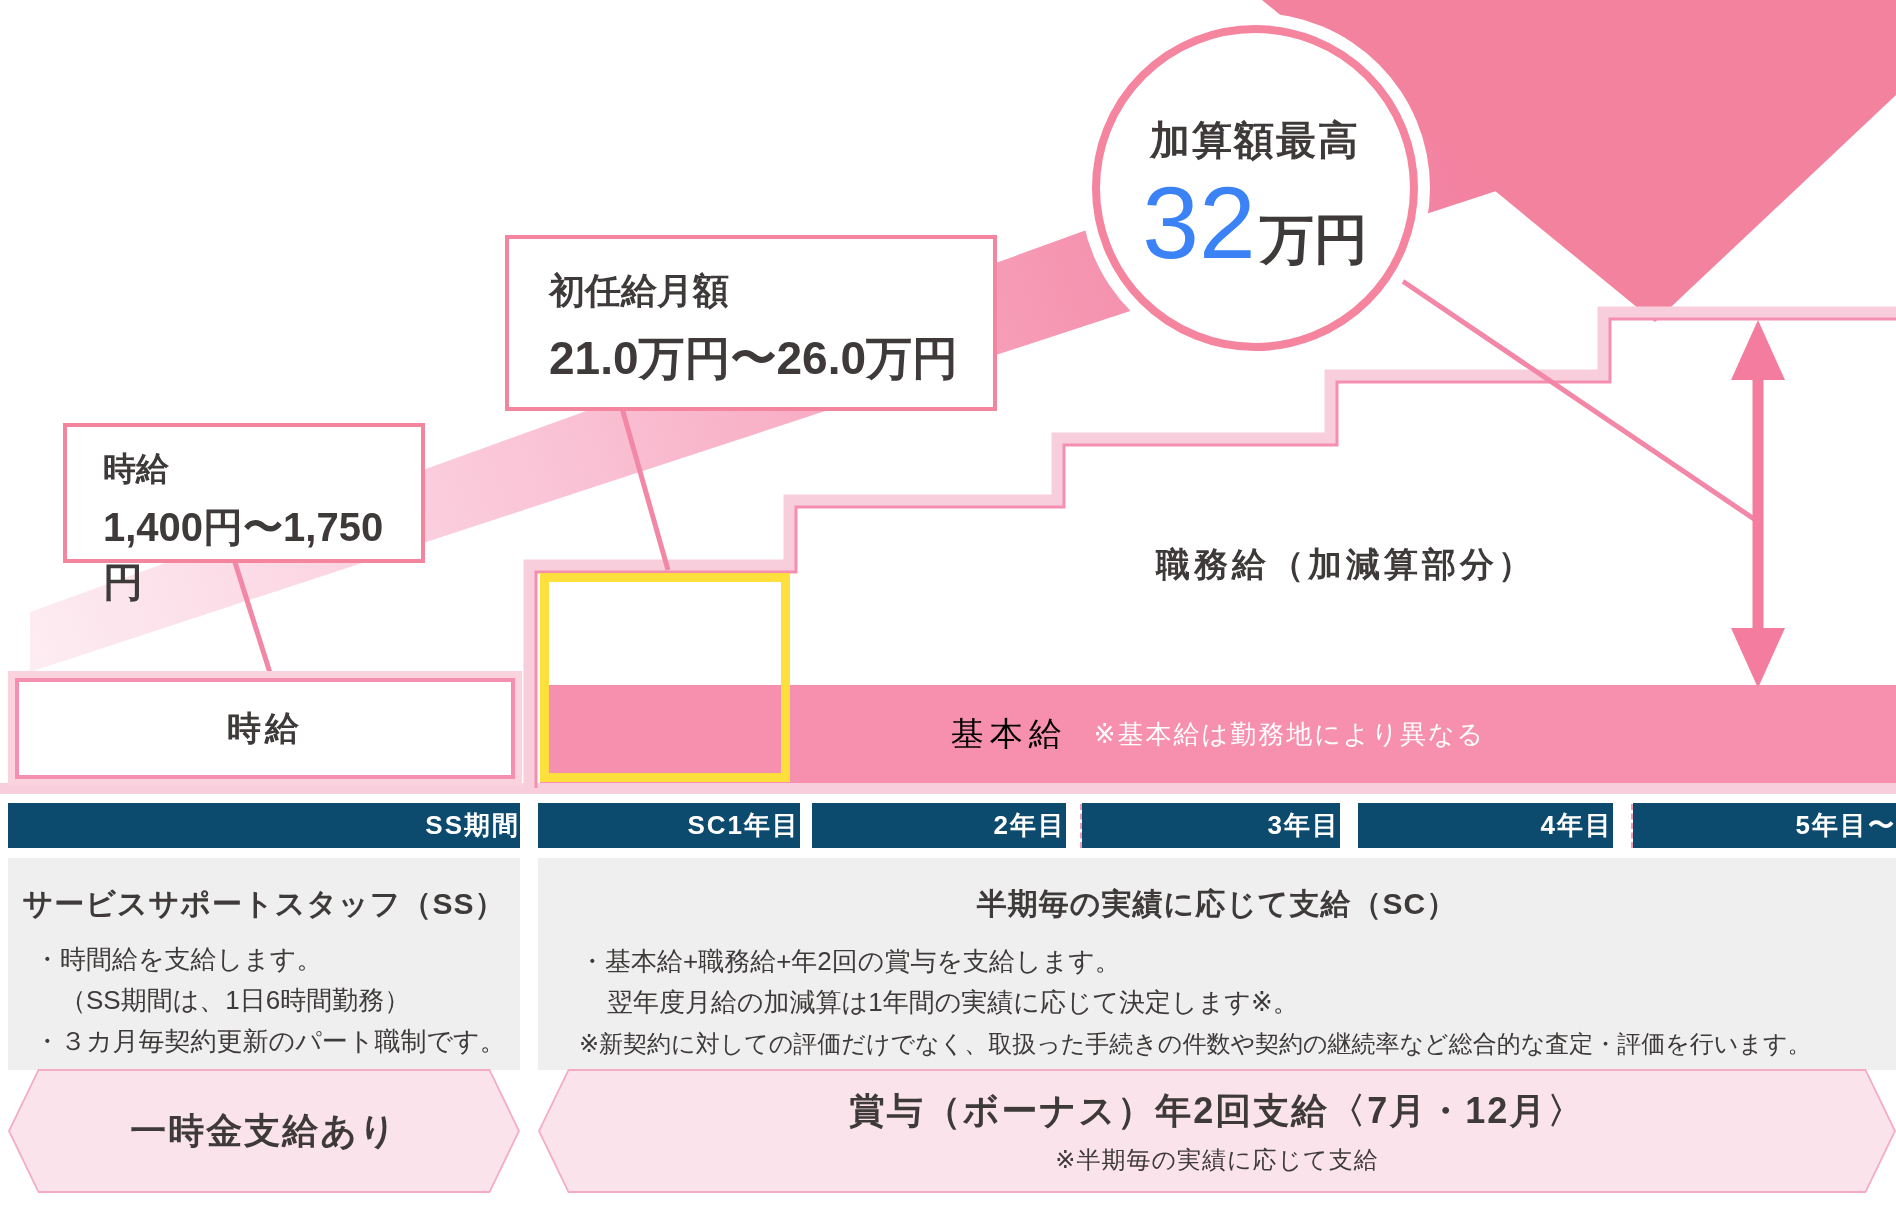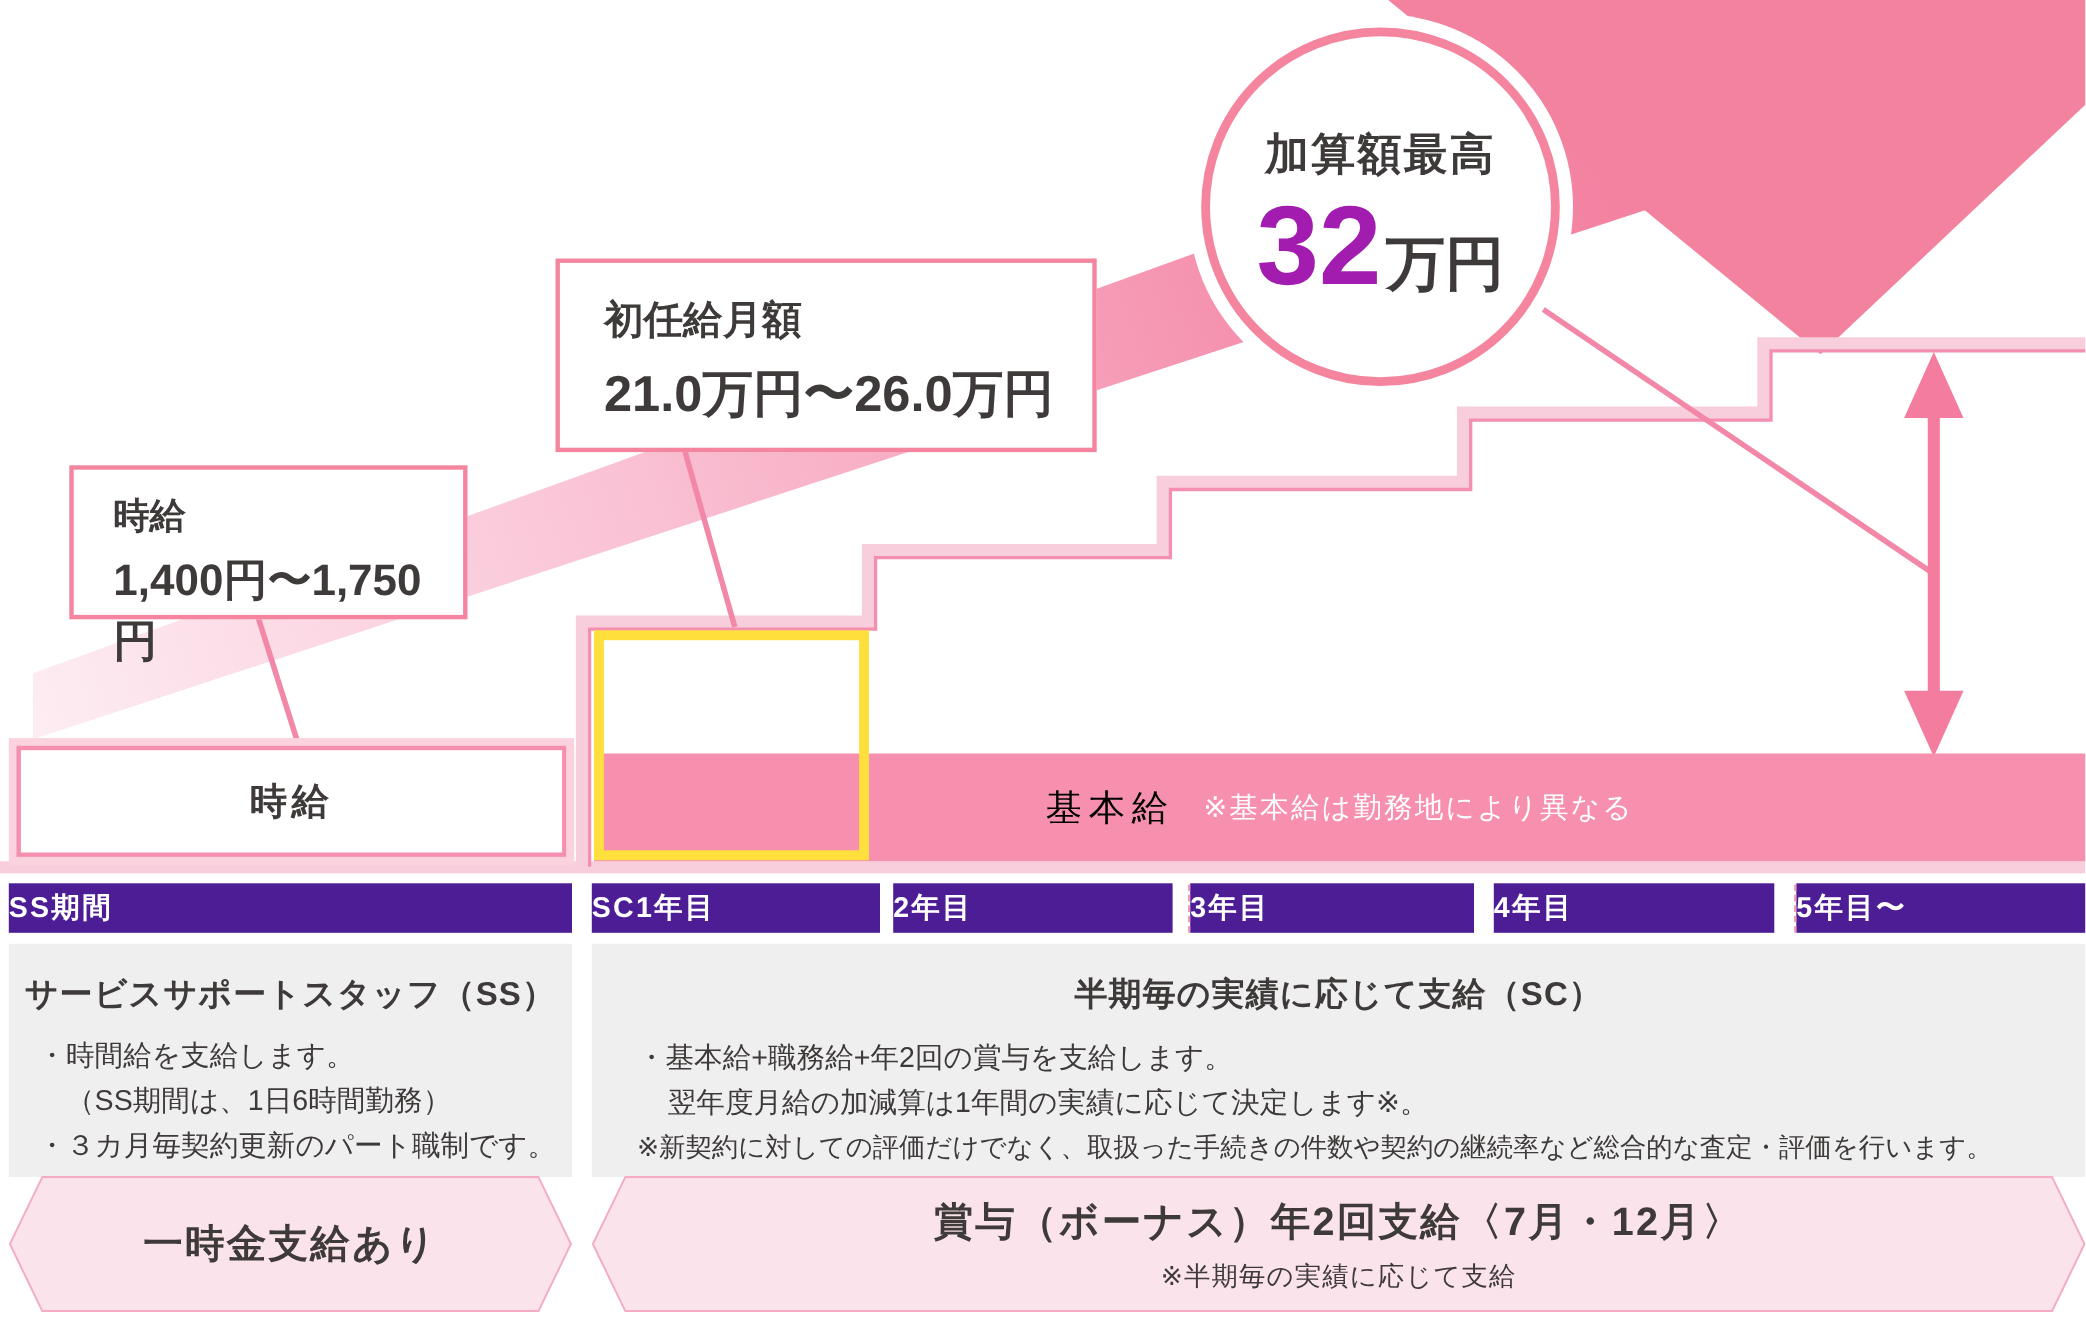--- a/index.html
+++ b/index.html
@@ -7,21 +7,21 @@
           font-family:"Liberation Sans","DejaVu Sans",sans-serif;color:#3E3A39;}
   .abs{position:absolute;}
   svg.bg{position:absolute;left:0;top:0;z-index:1;}
   
   .badge{left:1092px;top:25px;width:326px;height:326px;border-radius:50%;
          background:#fff;border:8px solid #F5849F;box-shadow:0 0 0 12px #fff;
          display:flex;flex-direction:column;align-items:center;justify-content:center;
          padding-top:14px;box-sizing:border-box;z-index:4;}
   .badge .t{font-size:40px;font-weight:bold;letter-spacing:2px;}
   .badge .row{display:flex;align-items:baseline;margin-top:2px;}
-  .badge .num{font-size:102px;font-weight:bold;color:#a21caf;line-height:1.05;}
+  .badge .num{font-size:102px;font-weight:normal;color:#3b82f6;line-height:1.05;}
   .badge .unit{font-size:54px;font-weight:bold;margin-left:4px;}
   
   .callout{background:#fff;border:4px solid #F5849F;box-sizing:border-box;z-index:3;}
   .callout .cap{font-weight:bold;}
   .co-hourly{left:63px;top:423px;width:362px;height:140px;padding:20px 0 0 36px;}
   .co-hourly .cap{font-size:33px;}
   .co-hourly .val{font-size:40px;font-weight:bold;margin-top:8px;}
   .co-start{left:505px;top:235px;width:492px;height:176px;padding:28px 0 0 40px;}
   .co-start .cap{font-size:36px;}
   .co-start .val{font-size:46px;font-weight:bold;margin-top:12px;}
@@ -34,22 +34,22 @@
   .hourly-bar span{font-size:34px;font-weight:bold;letter-spacing:4px;}
   
   .base-bar{left:540px;top:685px;width:1356px;height:98px;background:#F78FAF;z-index:2;
             display:flex;align-items:center;justify-content:center;}
   .base-bar .main{font-size:33px;font-weight:normal;color:#000000;letter-spacing:6px;}
   .base-bar .note{font-size:26px;color:#fff;letter-spacing:2px;margin-left:26px;}
   
   .ybox{left:540px;top:573px;width:250px;height:209px;border:9px solid #FFDF3C;
         box-sizing:border-box;z-index:3;}
   
-  .tbar{top:803px;height:45px;background:#4c1d95;display:flex;align-items:center;
-        justify-content:flex-start;z-index:2;}
+  .tbar{top:803px;height:45px;background:#0c4a6e;display:flex;align-items:center;
+        justify-content:flex-end;z-index:2;}
   .tbar span{color:#fff;font-size:26px;font-weight:bold;letter-spacing:2px;}
   .tsep{top:804px;width:0;height:44px;border-left:2px dashed #F29BB6;z-index:3;}
   
   .role{top:858px;height:212px;background:#EFEFEF;box-sizing:border-box;z-index:2;}
   .role .title{text-align:center;font-size:30px;font-weight:bold;margin-top:26px;letter-spacing:1px;}
   .role .ln{font-size:26px;line-height:41px;}
   .role-ss{left:8px;width:512px;}
   .role-ss .body{margin:14px 0 0 26px;}
   .role-ss .ln.indent{padding-left:26px;}
   .role-sc{left:538px;width:1358px;}
@@ -112,20 +112,21 @@
   <div class="abs callout co-hourly">
     <div class="cap">時給</div>
     <div class="val">1,400円〜1,750円</div>
   </div>
 
   <div class="abs callout co-start">
     <div class="cap">初任給月額</div>
     <div class="val">21.0万円〜26.0万円</div>
   </div>
 
+  <div class="abs duty-label">職務給（加減算部分）</div>
 
   <div class="abs hourly-bar">
     <span>時給</span>
   </div>
 
   <div class="abs base-bar">
     <span class="main">基本給</span>
     <span class="note">※基本給は勤務地により異なる</span>
   </div>
 

